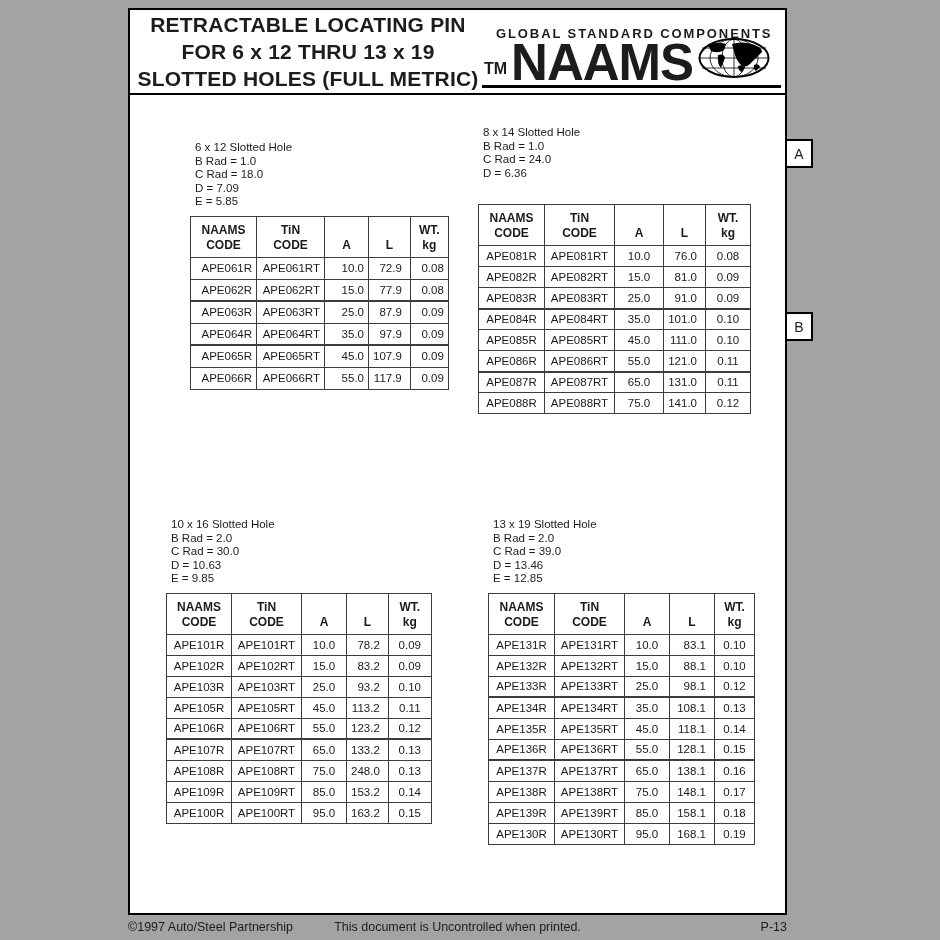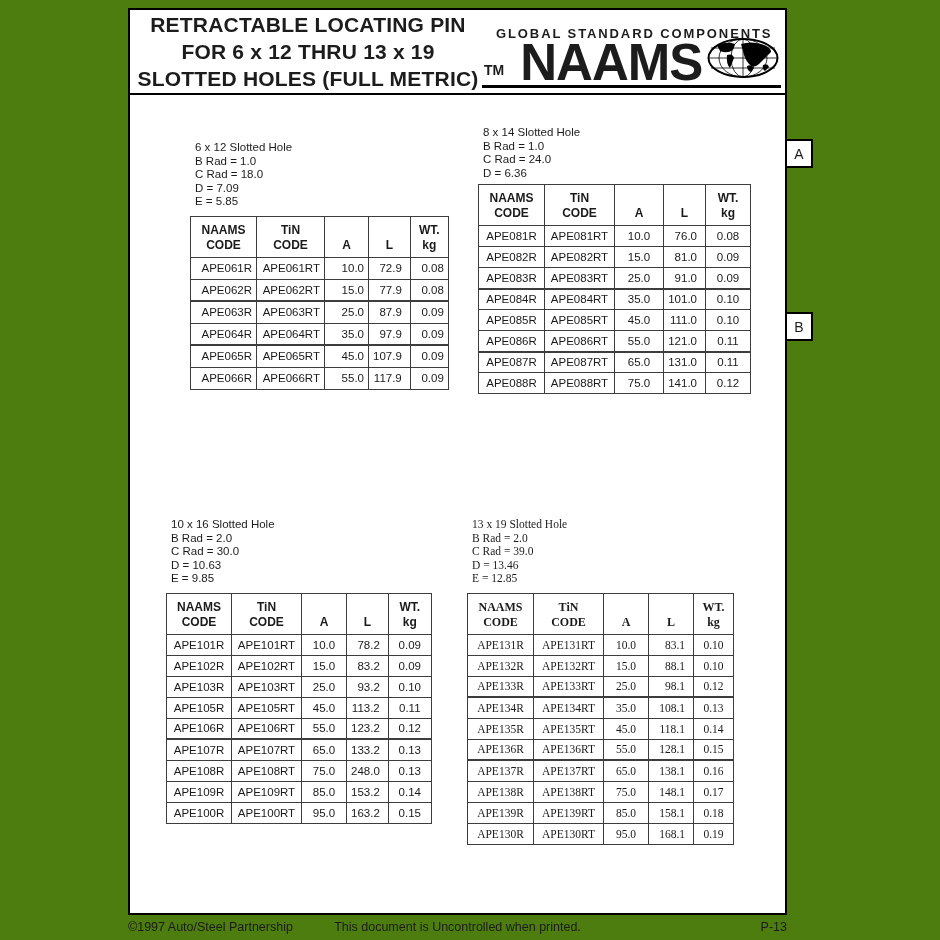--- a/index.html
+++ b/index.html
@@ -3,40 +3,40 @@
 <meta charset="utf-8">
 <style>
   * { box-sizing: border-box; margin: 0; padding: 0; }
   html, body { width: 940px; height: 940px; }
   body {
     background: #ffffff;
     font-family: "Liberation Sans", sans-serif;
     color: #1c1c1c;
     -webkit-font-smoothing: antialiased;
   }
-  .page { position: relative; width: 940px; height: 940px; background: #4d7c0f; overflow: hidden; }
+  .page { position: relative; width: 940px; height: 940px; background: #a3a3a3; overflow: hidden; }
 
   
   .header-box {
     position: absolute; left: 128px; top: 8px; width: 659px; height: 87px;
     border: 2px solid #000; background: #fff;
   }
   .title-area {
     position: absolute; left: 0; top: 0; width: 356px; height: 100%;
     display: flex; flex-direction: column; justify-content: center; align-items: center;
     font-size: 21px; font-weight: bold; line-height: 27px; text-align: center;
     letter-spacing: 0.2px; white-space: nowrap;
   }
   .brand-area { position: absolute; left: 352px; right: 4px; top: 16px; }
   .brand-tagline {
     font-size: 13px; font-weight: bold; letter-spacing: 1.9px; white-space: nowrap;
     padding-left: 14px;
   }
   .brand-row { display: flex; align-items: flex-end; margin-top: 0; height: 41px; }
-  .brand-tm { font-size: 14px; font-weight: bold; margin: 0 16px 4px 2px; }
+  .brand-tm { font-size: 16px; font-weight: bold; margin: 0 4px 4px 2px; }
   .brand-name { font-size: 51px; font-weight: bold; line-height: 38px; letter-spacing: -1px; }
   .brand-globe { margin: 0 0 0 5px; flex: 0 0 auto; }
   .brand-rule { height: 3px; background: #000; margin-top: 3px; }
   .brand-meta {
     display: flex; justify-content: space-between; align-items: flex-start;
     font-size: 12.5px; margin-top: 5px; padding: 0 2px 0 14px;
   }
 
   
   .main-box {
@@ -49,24 +49,24 @@
     font-size: 14px;
   }
   .zone-a { left: 785px; top: 139px; }
   .zone-b { left: 785px; top: 312px; }
 
   
   .section { position: absolute; }
   .sec-1 { left: 190px; top: 141px; }
   .sec-2 { left: 478px; top: 126px; }
   .sec-3 { left: 166px; top: 518px; }
-  .sec-4 { left: 467px; top: 518px; font-family: Liberation Serif, serif; }
+  .sec-4 { left: 488px; top: 518px; }
   .spec-lines { font-size: 11.5px; line-height: 13.5px; margin-left: 5px; }
   .sec-1 .spec-lines { margin-bottom: 7px; }
-  .sec-2 .spec-lines { margin-bottom: 4px; }
+  .sec-2 .spec-lines { margin-bottom: 24px; }
   .sec-3 .spec-lines, .sec-4 .spec-lines { margin-bottom: 7px; }
 
   
   table.spec-table {
     border-collapse: collapse; background: #fff; table-layout: fixed;
     font-size: 11.5px; color: #1a1a1a;
   }
   table.spec-table th, table.spec-table td { border: 1px solid #3d3d3d; }
   table.spec-table th {
     font-size: 12px; font-weight: bold; vertical-align: bottom;

